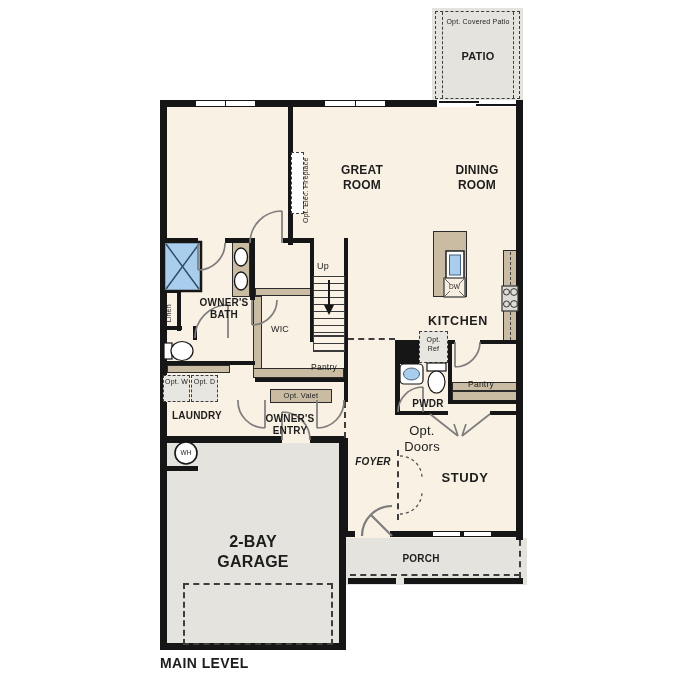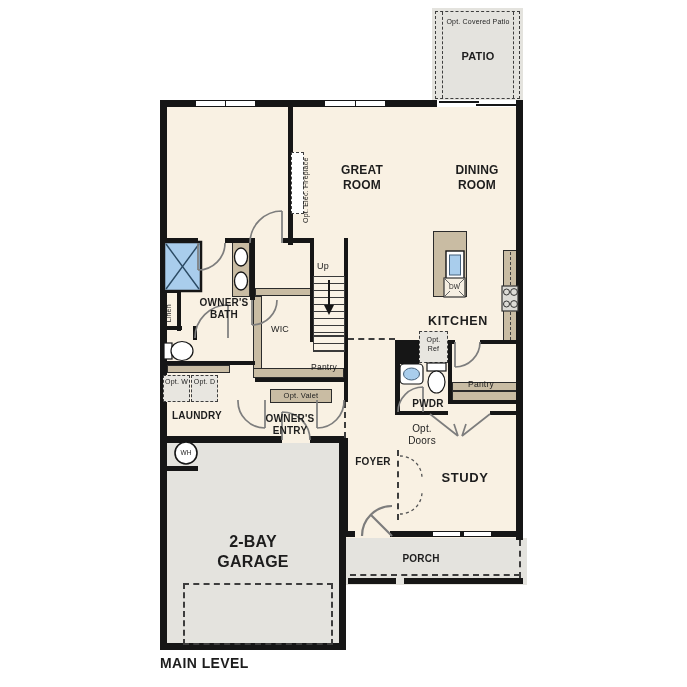--- a/index.html
+++ b/index.html
@@ -199,20 +199,20 @@
   <div class="lbl" style="left:261px;top:324px;width:38px;font-size:9px;">WIC</div>
   <div class="lbl" style="left:307px;top:261px;width:32px;font-size:9px;">Up</div>
   <div class="lbl" style="left:301px;top:362px;width:46px;font-size:8.5px;">Pantry</div>
   <div class="lbl" style="left:270px;top:391px;width:62px;font-size:7.5px;">Opt. Valet</div>
   <div class="lbl b" style="left:158px;top:410px;width:78px;font-size:10px;">LAUNDRY</div>
   <div class="lbl" style="left:163px;top:378px;width:27px;font-size:7px;">Opt. W</div>
   <div class="lbl" style="left:191px;top:378px;width:27px;font-size:7px;">Opt. D</div>
   <div class="lbl b" style="left:260px;top:413px;width:60px;font-size:10px;">OWNER'S ENTRY</div>
   <div class="lbl" style="left:175px;top:449px;width:22px;font-size:6.5px;">WH</div>
   <div class="lbl b" style="left:204px;top:532px;width:98px;font-size:16px;">2-BAY GARAGE</div>
-  <div class="lbl b" style="left:349px;top:456px;width:48px;font-size:10px;">FOYER</div>
+  <div class="lbl b" style="left:349px;top:456px;width:48px;font-size:10px;font-style:italic;">FOYER</div>
   <div class="lbl b" style="left:406px;top:398px;width:44px;font-size:10px;text-align:center;">PWDR</div>
-  <div class="lbl" style="left:403px;top:423px;width:38px;font-size:10px;text-align:center;">Opt. Doors</div>
+  <div class="lbl" style="left:403px;top:423px;width:38px;font-size:13px;text-align:center;">Opt. Doors</div>
   <div class="lbl b" style="left:424px;top:470px;width:82px;font-size:13px;letter-spacing:.6px;">STUDY</div>
   <div class="lbl b" style="left:392px;top:553px;width:58px;font-size:10px;">PORCH</div>
   <div class="lbl b" style="left:160px;top:655px;width:160px;font-size:14px;text-align:left;letter-spacing:.4px;">MAIN LEVEL</div>
 
 </div>
 
 </body></html>

